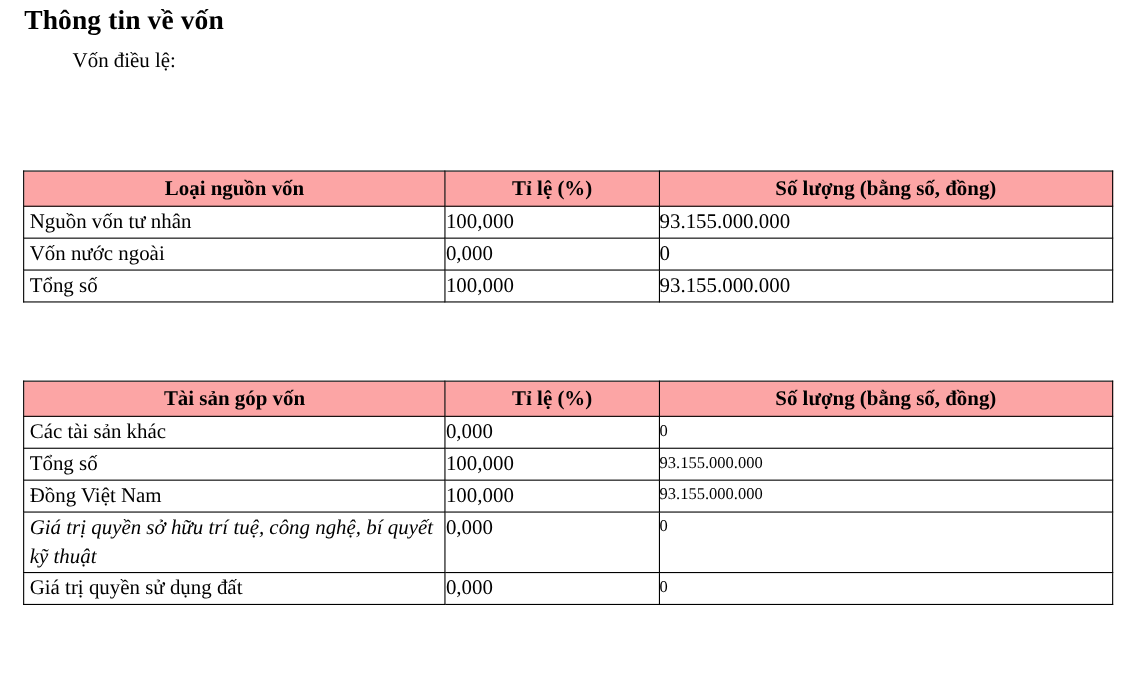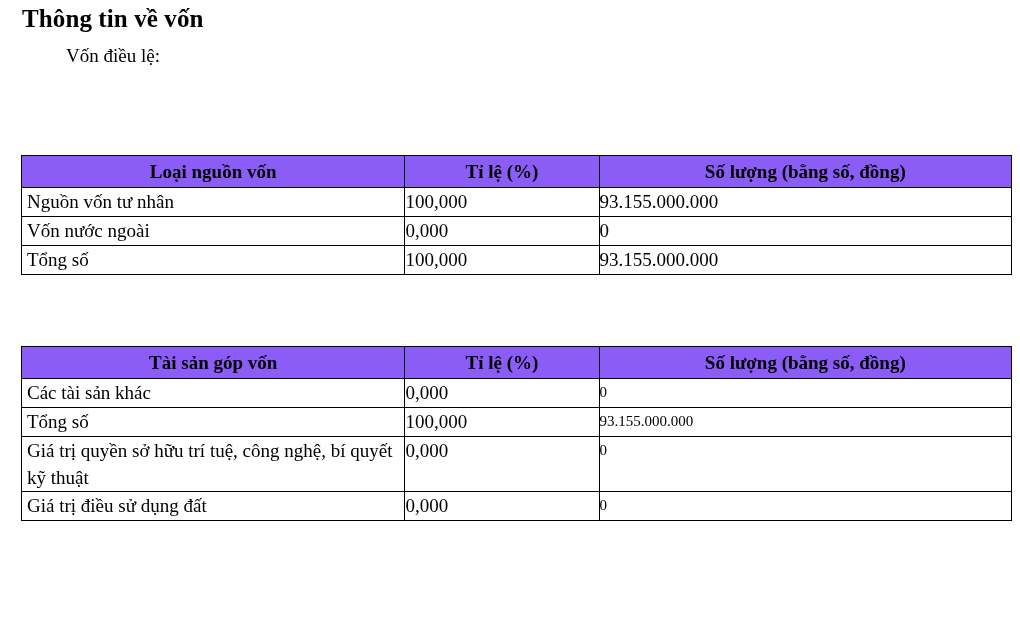--- a/index.html
+++ b/index.html
@@ -64,21 +64,21 @@
     border: 1px solid #000000;
     padding: 0;
     vertical-align: top;
   }
 
   .col-name   { width: 383px; }
   .col-rate   { width: 194px; }
   .col-amount { width: 412px; }
 
   .tbl thead th {
-    background: #8b5cf6;
+    background: #fca5a5;
     text-align: center;
     font-weight: bold;
     font-size: 19px;
     height: 31px;
     line-height: 31px;
     white-space: nowrap;
   }
 
   .tbl tbody td {
     height: 28px;
@@ -99,20 +99,21 @@
     font-size: 15px;
   }
 
   
   .row-tall td {
     height: 58px;
   }
   .row-tall .cell-name {
     line-height: 27px;
     white-space: normal;
+    font-style: italic;
   }
   .row-tall .cell-num {
     line-height: 27px;
   }
 
   #table-capital-sources { top: 155px; }
   #table-capital-assets  { top: 346px; }
 </style>
 </head>
 <body>
@@ -172,24 +173,29 @@
     <tr>
       <td class="cell-name">Các tài sản khác</td>
       <td class="cell-num">0,000</td>
       <td class="cell-num cell-amount">0</td>
     </tr>
     <tr>
       <td class="cell-name">Tổng số</td>
       <td class="cell-num">100,000</td>
       <td class="cell-num cell-amount">93.155.000.000</td>
     </tr>
+    <tr>
+      <td class="cell-name">Đồng Việt Nam</td>
+      <td class="cell-num">100,000</td>
+      <td class="cell-num cell-amount">93.155.000.000</td>
+    </tr>
     <tr class="row-tall">
       <td class="cell-name">Giá trị quyền sở hữu trí tuệ, công nghệ, bí quyết kỹ thuật</td>
       <td class="cell-num">0,000</td>
       <td class="cell-num cell-amount">0</td>
     </tr>
     <tr>
-      <td class="cell-name">Giá trị điều sử dụng đất</td>
+      <td class="cell-name">Giá trị quyền sử dụng đất</td>
       <td class="cell-num">0,000</td>
       <td class="cell-num cell-amount">0</td>
     </tr>
   </tbody>
 </table>
 
 </body></html>

